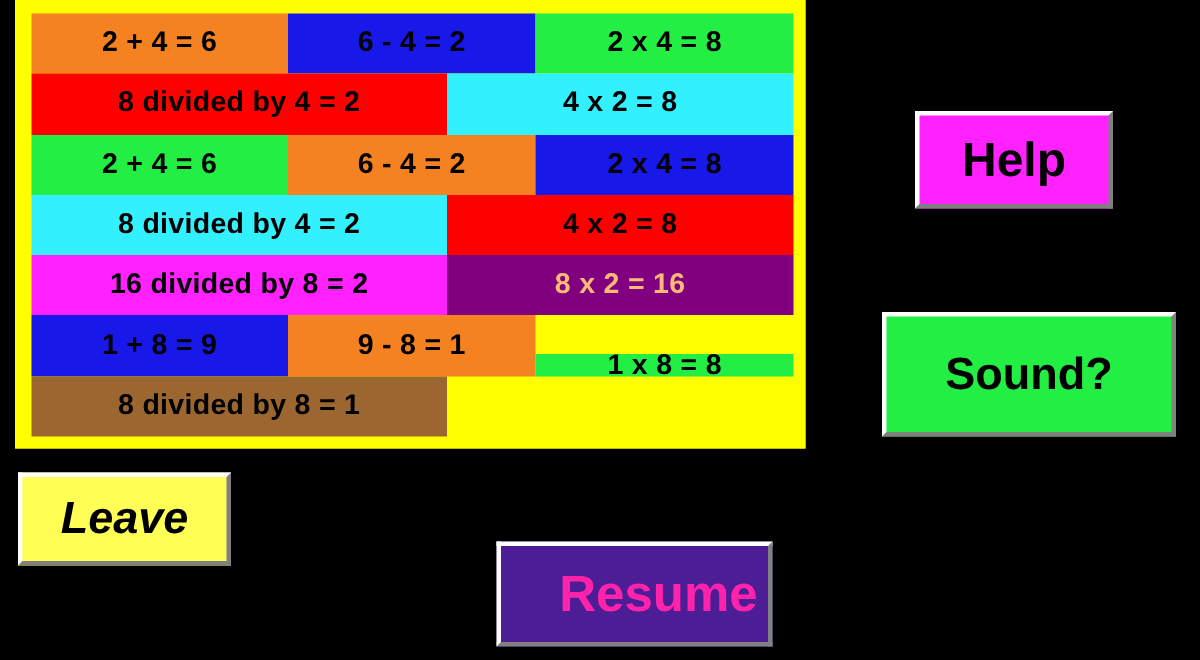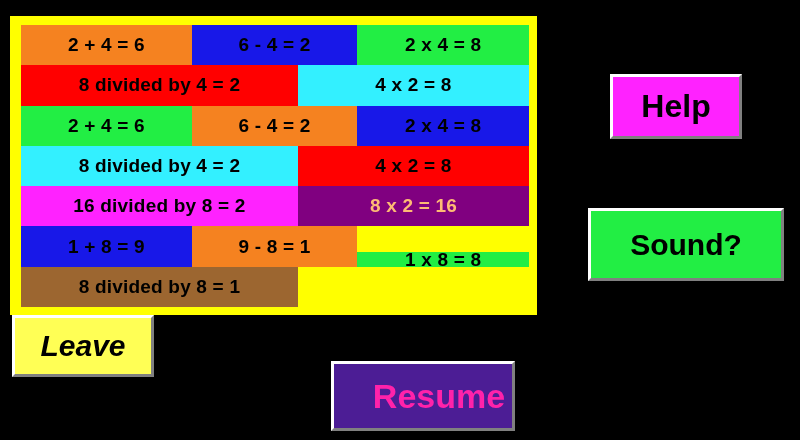--- a/index.html
+++ b/index.html
@@ -12,21 +12,21 @@
     height: 440px;
     position: relative;
     overflow: hidden;
     font-family: "Liberation Sans", sans-serif;
   }
 
   
   #facts-panel {
     position: absolute;
     left: 10px;
-    top: 16px;
+    top: 0;
     width: 527px;
     height: 299px;
     box-sizing: border-box;
     background: #FFFF00;
     border: 3px solid #FFFF00;
     padding: 6px 5px 5px 8px;
   }
   #facts-grid {
     width: 100%;
     height: 100%;
@@ -83,21 +83,21 @@
     height: 65px;
     background: #FF22FF;
     color: #000000;
     font-size: 32px;
   }
 
   #sound-button {
     left: 588px;
     top: 208px;
     width: 196px;
-    height: 73px;
+    height: 83px;
     background: #22EE44;
     color: #000000;
     font-size: 30px;
   }
 
   #leave-button {
     left: 12px;
     top: 315px;
     width: 142px;
     height: 62px;

